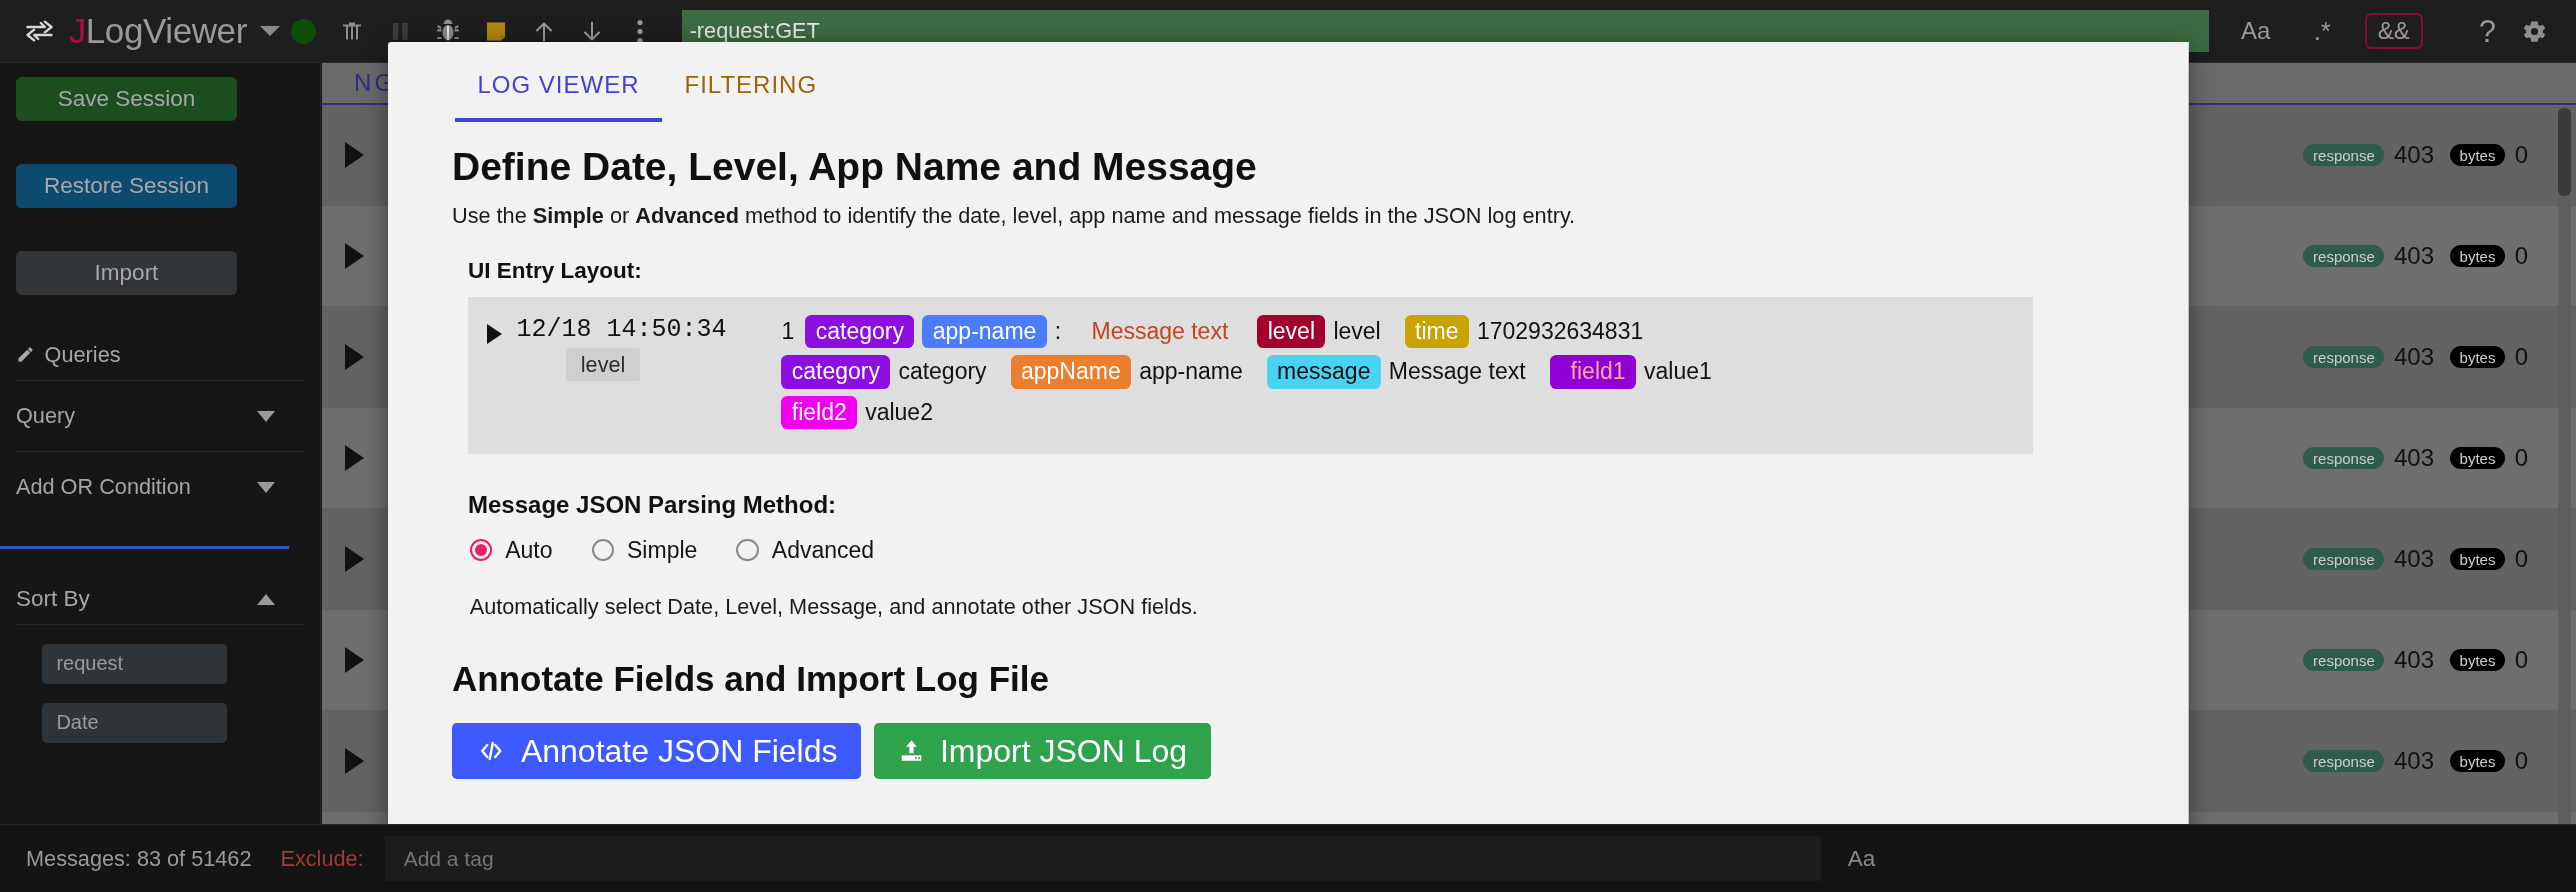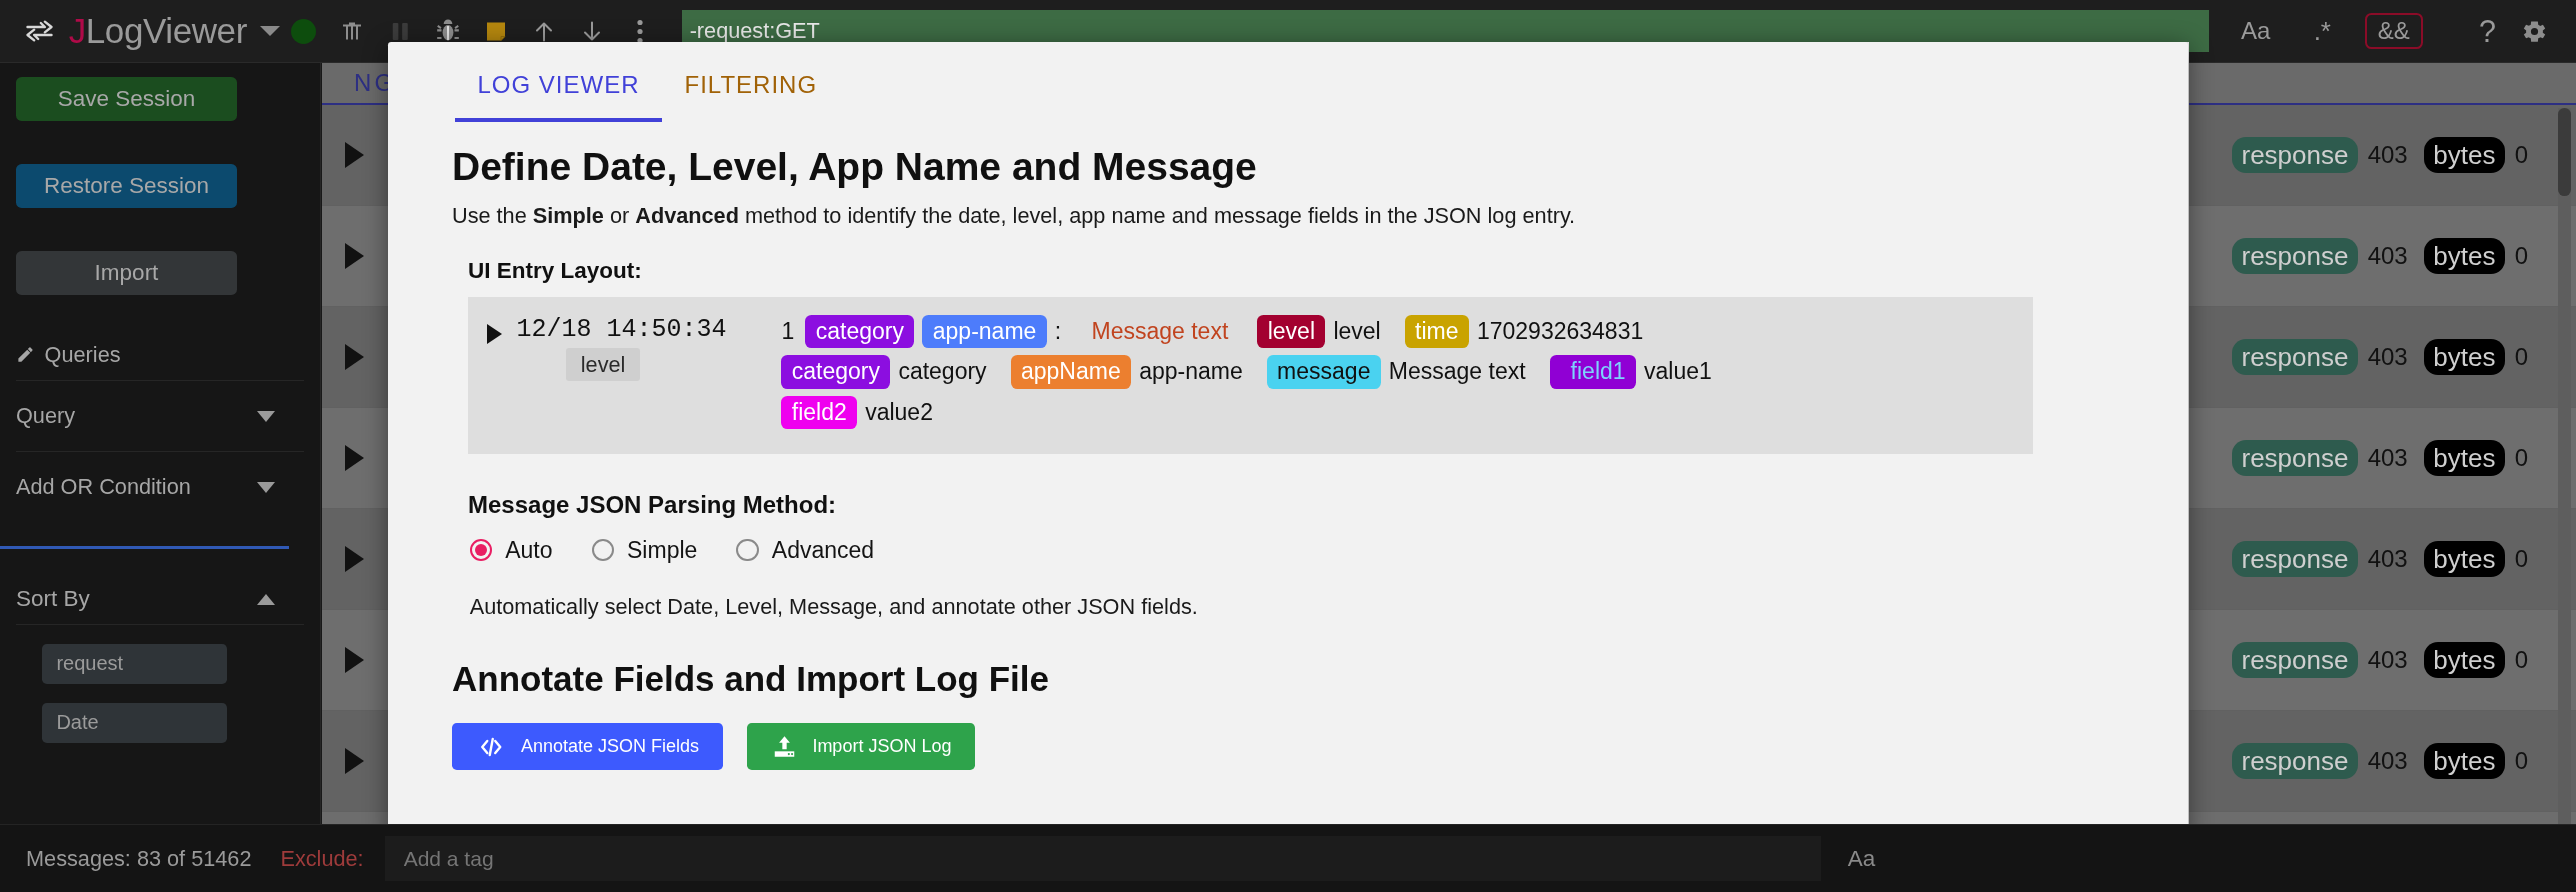--- a/index.html
+++ b/index.html
@@ -198,21 +198,21 @@
   .row-right {
     position: absolute;
     right: 48px;
     display: flex; align-items: center;
     font-size: 24px; color: #111;
   }
   .tag {
     border-radius: 14px;
     padding: 2.4px 9.6px;
     color: #cfcfcf;
-    font-size: 26px;
+    font-size: 15px;
     margin-right: 9.6px;
   }
   .tag.response { background: #2e5b4e; }
   .tag.bytes { background: #000000; margin-left: 16px; }
   .log-scrollbar {
     position: absolute;
     right: 4.8px; top: 45px;
     width: 13px; height: 721px;
     background: #5e5e5e;
   }
@@ -324,26 +324,26 @@
   }
   .radio-label { font-size: 23px; color: #141414; }
   .hint { font-size: 21.7px; color: #1a1a1a; margin: 30.5px 0 0 17.7px; }
 
   .h2 {
     font-size: 35px; font-weight: bold; color: #101010;
     margin: 39px 0 24px 0;
   }
   .btn-row { display: flex; }
   .big-btn {
-    height: 47px;
+    height: 56px;
     border-radius: 4.8px;
     display: flex; align-items: center;
-    color: #fff; font-size: 18px;
+    color: #fff; font-size: 32px;
     padding: 0 24px;
-    margin-right: 24px;
+    margin-right: 13px;
   }
   .big-btn .bicon { margin-right: 14.4px; display: flex; align-items: center; }
   .big-btn.annotate { background: #3d5afe; }
   .big-btn.importlog { background: #2ea34b; }
 
   .modal-thumb {
     position: absolute;
     right: 4.8px; top: 6.4px;
     width: 13px; height: 754px;
     background: #7a7a7a;
@@ -605,21 +605,21 @@
               <span class="chip" id="c-time" style="background: rgb(201, 163, 0); color: rgb(255, 255, 255);">time</span>
               <span class="val">1702932634831</span>
             </div>
             <div class="frow">
               <span class="chip" id="c-category2" style="background: rgb(140, 14, 224); color: rgb(255, 255, 255);">category</span>
               <span class="val">category</span>
               <span class="chip" id="c-appName" style="background: rgb(236, 127, 47); color: rgb(255, 255, 255);">appName</span>
               <span class="val">app-name</span>
               <span class="chip" id="c-message" style="background: rgb(74, 210, 240); color: rgb(17, 17, 17);">message</span>
               <span class="val">Message text</span>
-              <span class="chip" id="c-field1" style="background: rgb(144, 0, 212); color: #7dd3fc; padding-left: 21px;">field1</span>
+              <span class="chip" id="c-field1" style="background: rgb(144, 0, 212); color: #fca5a5; padding-left: 21px;">field1</span>
               <span class="val">value1</span>
             </div>
             <div class="frow">
               <span class="chip" id="c-field2" style="background: rgb(239, 0, 239); color: rgb(255, 255, 255);">field2</span>
               <span class="val">value2</span>
             </div>
           </div>
         </div>
       </div>
 

